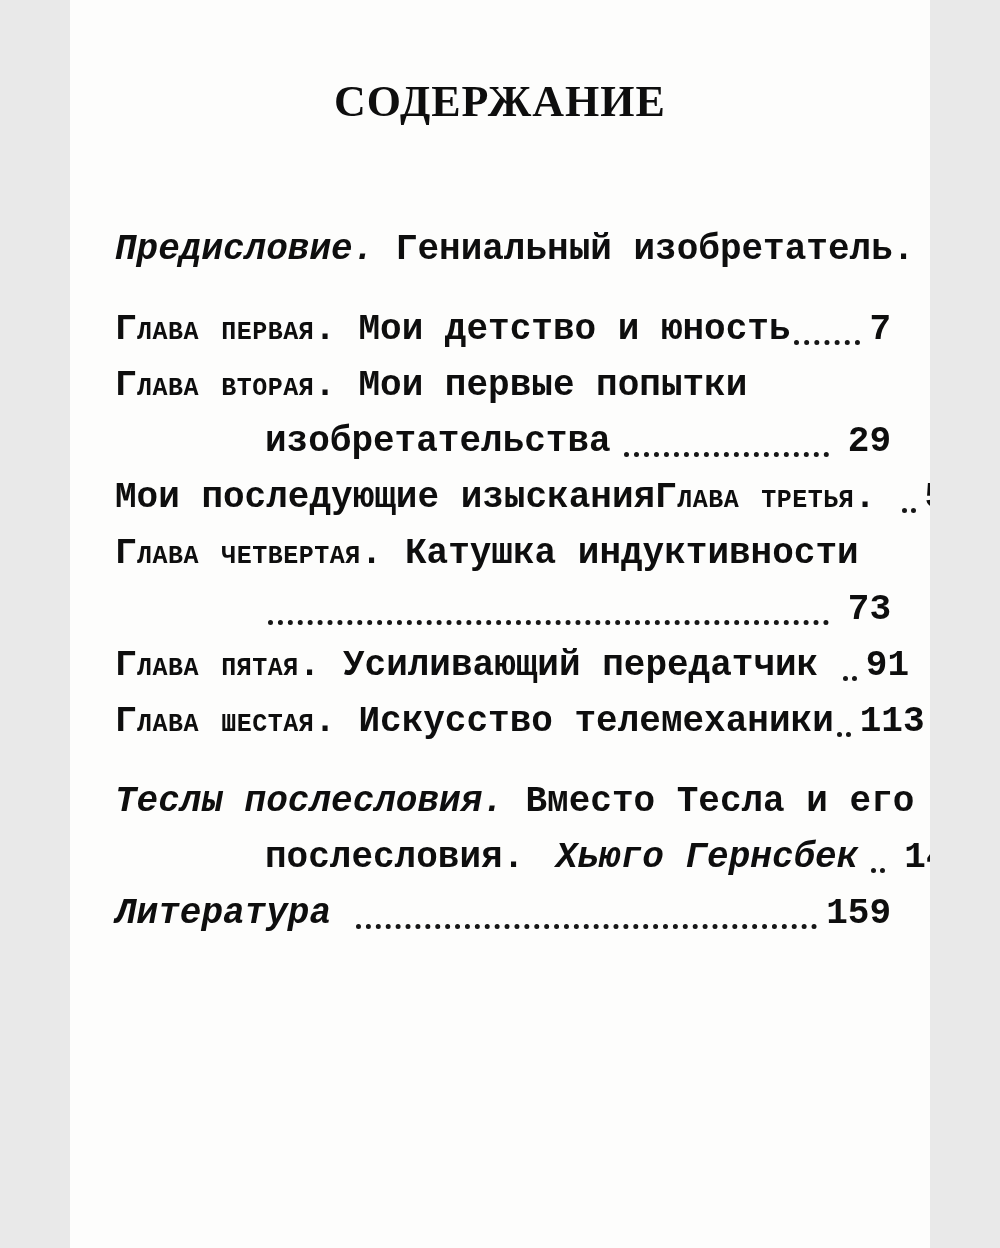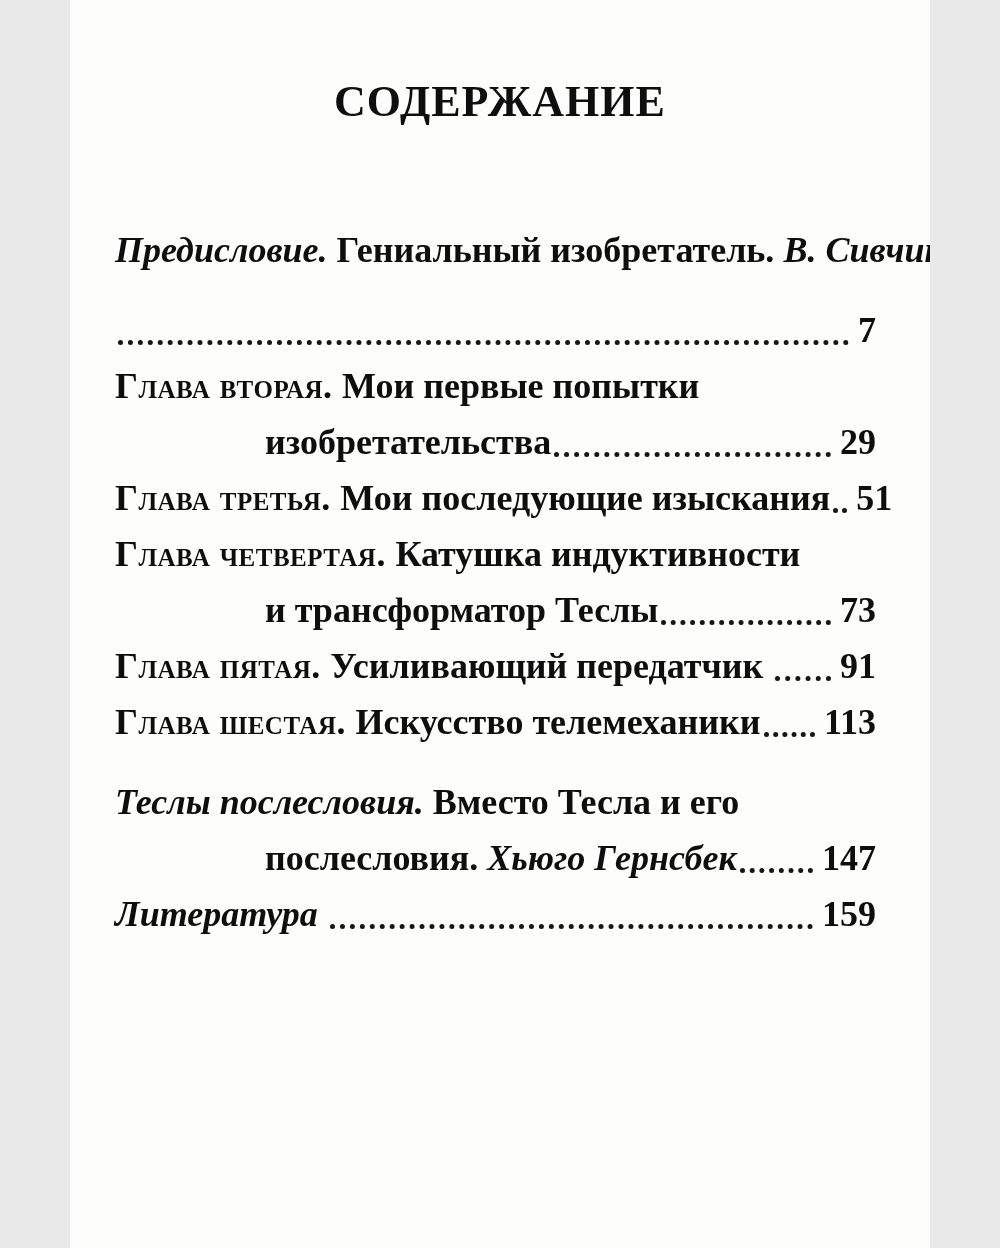--- a/index.html
+++ b/index.html
@@ -22,31 +22,32 @@
   .title {
     margin-top: 78px;
     text-align: center;
     font-size: 44px;
     line-height: 48px;
     letter-spacing: 1px;
     font-weight: bold;
   }
   .toc {
     margin-top: 96px;
-    padding: 0 54px 0 45px;
+    padding: 0 39px 0 45px;
+    font-family: Liberation Mono, monospace;
   }
   .entry { }
   .entry.gap { margin-top: 24px; }
   .line {
     display: flex;
     align-items: baseline;
     font-size: 36px;
     line-height: 56px;
   }
-  .line.indent { padding-left: 150px; }
+  .line.indent { padding-left: 150px; gap: 10px; }
   .seg { white-space: pre; }
   .seg.italic { font-style: italic; }
   .seg.smallcaps { font-variant: small-caps; letter-spacing: 0.5px; }
   .seg.regular { }
   .dots {
     flex: 1 1 auto;
     min-width: 14px;
     border-bottom: 5px dotted #161616;
     align-self: flex-end;
     margin: 0 9px 13px 3px;
@@ -67,50 +68,51 @@
         <div class="line">
           <span class="seg italic">Предисловие.</span>
           <span class="seg regular"> Гениальный изобретатель. </span>
           <span class="seg italic">В. Сивчиков</span>
           <span class="dots"></span>
           <span class="page-num">3</span>
         </div>
       </div>
       <div class="entry gap">
         <div class="line">
+          <span class="seg smallcaps">Глава первая. </span>
+          <span class="seg regular">Мои детство и юность</span>
           <span class="dots"></span>
           <span class="page-num">7</span>
         </div>
       </div>
       <div class="entry">
         <div class="line">
           <span class="seg smallcaps">Глава вторая. </span>
           <span class="seg regular">Мои первые попытки</span>
         </div>
         <div class="line indent">
           <span class="seg regular">изобретательства</span>
           <span class="dots"></span>
           <span class="page-num">29</span>
         </div>
       </div>
       <div class="entry">
         <div class="line">
+          <span class="seg regular">Мои последующие изыскания</span>
           <span class="seg smallcaps">Глава третья. </span>
-          <span class="seg regular">Мои последующие изыскания</span>
           <span class="dots"></span>
           <span class="page-num">51</span>
         </div>
       </div>
       <div class="entry">
         <div class="line">
           <span class="seg smallcaps">Глава четвертая. </span>
           <span class="seg regular">Катушка индуктивности</span>
         </div>
         <div class="line indent">
-          <span class="seg regular">и трансформатор Теслы</span>
           <span class="dots"></span>
           <span class="page-num">73</span>
         </div>
       </div>
       <div class="entry">
         <div class="line">
           <span class="seg smallcaps">Глава пятая. </span>
           <span class="seg regular">Усиливающий передатчик </span>
           <span class="dots"></span>
           <span class="page-num">91</span>

